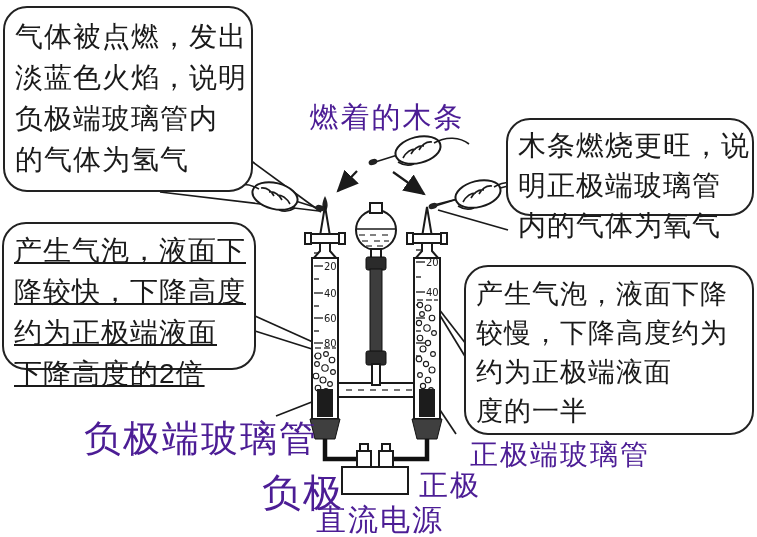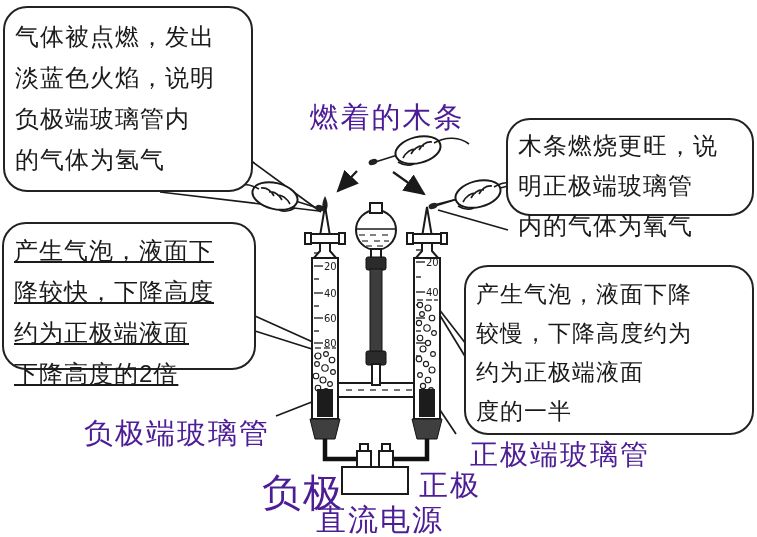--- a/index.html
+++ b/index.html
@@ -4,21 +4,21 @@
 <style>
   html,body{margin:0;padding:0;background:#fff;}
   .stage{
     position:relative;width:757px;height:537px;background:#fff;overflow:hidden;
     font-family:"Liberation Sans",sans-serif;color:#1a1a1a;
   }
   .stage svg{position:absolute;left:0;top:0;z-index:1;}
   .bubble{
     position:absolute;z-index:2;box-sizing:border-box;background:#fff;
     border:2.5px solid #222;border-radius:24px;padding:8px 8px 0 10px;
-    font-size:24px;line-height:41px;letter-spacing:1px;color:#1a1a1a;
+    font-size:28px;line-height:41px;letter-spacing:1px;color:#1a1a1a;
     white-space:nowrap;
   }
   .plain-label{
     position:absolute;z-index:2;color:#4c1d95;white-space:nowrap;letter-spacing:2px;
   }
   .ink{stroke:#1a1a1a;fill:none;}
   .glass{fill:#fff;stroke:#1a1a1a;stroke-width:2;}
   .dark{fill:#2b2b2b;stroke:#111;stroke-width:1;}
   .wire{stroke:#111;stroke-width:4.5;fill:none;}
   .leader{stroke:#1a1a1a;stroke-width:1.7;fill:none;}
@@ -233,26 +233,26 @@
     <div>内的气体为氧气</div>
   </div>
 
   <div class="bubble" style="left:2px;top:222px;width:254px;height:148px;line-height:41px;padding-top:6px;text-decoration:underline;">
     <div>产生气泡，液面下</div>
     <div>降较快，下降高度</div>
     <div>约为正极端液面</div>
     <div>下降高度的2倍</div>
   </div>
 
-  <div class="bubble" style="left:464px;top:265px;width:290px;height:170px;font-size:23px;line-height:39px;padding-top:8px;">
+  <div class="bubble" style="left:464px;top:265px;width:290px;height:170px;font-size:27px;line-height:39px;padding-top:8px;">
     <div>产生气泡，液面下降</div>
     <div>较慢，下降高度约为</div>
     <div>约为正极端液面</div>
     <div>度的一半</div>
   </div>
 
-  <div class="plain-label" style="left:84px;top:414px;font-size:29px;">负极端玻璃管</div>
+  <div class="plain-label" style="left:84px;top:414px;font-size:37px;">负极端玻璃管</div>
   <div class="plain-label" style="left:446px;top:436px;font-size:28px;margin-left:24px;">正极端玻璃管</div>
   <div class="plain-label" style="left:262px;top:466px;font-size:39px;">负极</div>
   <div class="plain-label" style="left:419px;top:466px;font-size:29px;">正极</div>
   <div class="plain-label" style="left:316px;top:500px;font-size:30px;">直流电源</div>
 
 </div>
 
 </body></html>

